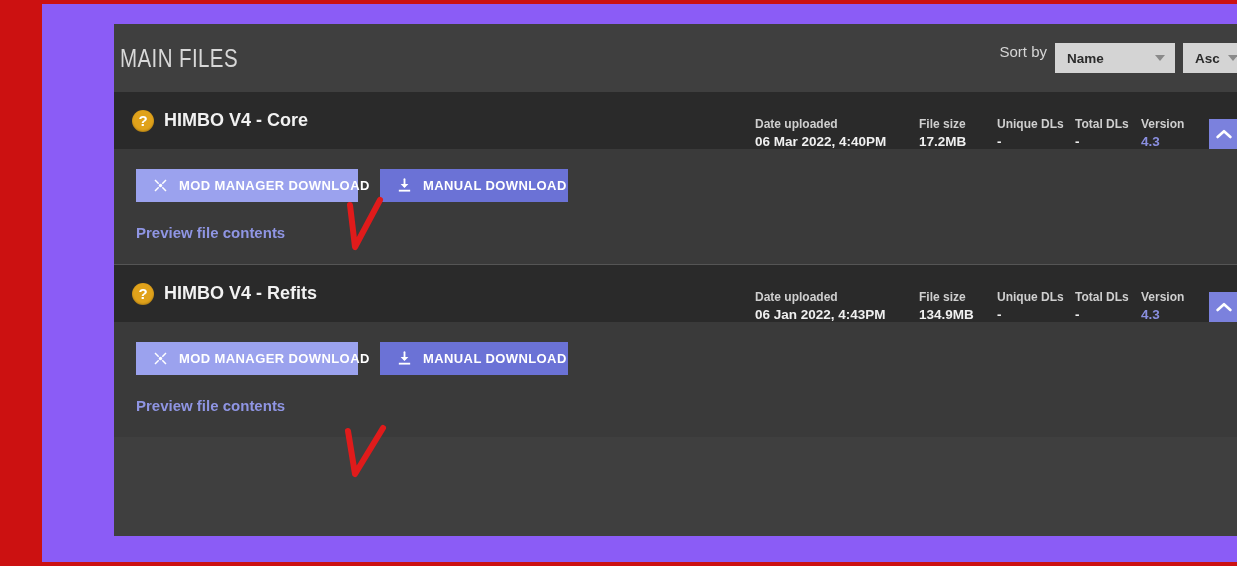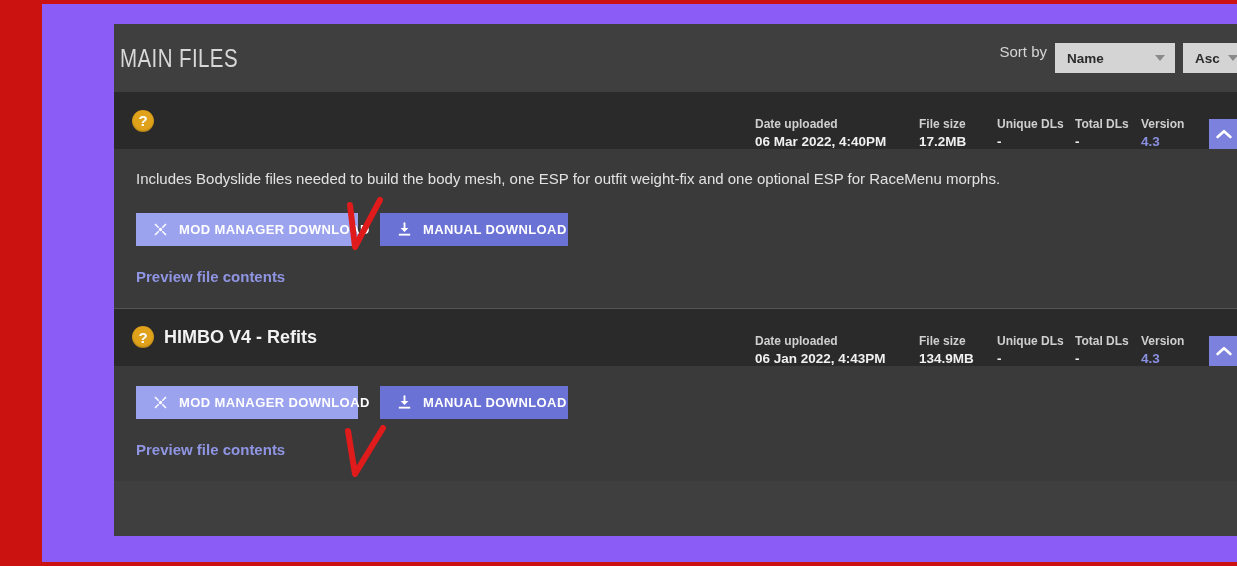--- a/index.html
+++ b/index.html
@@ -266,20 +266,21 @@
         </div>
       </div>
     </div>
 
     <div class="file-block">
 
       <div class="file-head">
         <div class="qmark">
             <span>?</span>
           </div>
+        <div class="file-title">HIMBO V4 - Core</div>
 
         <div class="meta-row">
           <div class="meta-col col-date">
             <div class="meta-label">Date uploaded</div>
             <div class="meta-value">06 Mar 2022, 4:40PM</div>
           </div>
           <div class="meta-col col-size">
             <div class="meta-label">File size</div>
             <div class="meta-value">17.2MB</div>
           </div>
@@ -298,21 +299,20 @@
 
           <div class="collapse-btn">
             <svg width="16" height="10" viewBox="0 0 16 10">
               <path d="M1.6 8 L8 2.2 L14.4 8" fill="none" stroke="#ffffff" stroke-width="2.6" stroke-linecap="round" stroke-linejoin="round"></path>
             </svg>
           </div>
         </div>
       </div>
 
       <div class="file-body">
-        <div class="file-desc">Includes Bodyslide files needed to build the body mesh, one ESP for outfit weight-fix and one optional ESP for RaceMenu morphs.</div>
 
         <div class="btn-row">
           <button class="dl-btn btn-mm hovered">
             <span class="bicon">
               <svg width="17" height="17" viewBox="0 0 24 24">
                 <path d="M5 3.5 L10.2 8.7 L8.7 10.2 L3.5 5 Z" fill="#ffffff"></path>
                 <path d="M19 3.5 L13.8 8.7 L15.3 10.2 L20.5 5 Z" fill="#ffffff"></path>
                 <path d="M5 20.5 L10.2 15.3 L8.7 13.8 L3.5 19 Z" fill="#ffffff"></path>
                 <path d="M19 20.5 L13.8 15.3 L15.3 13.8 L20.5 19 Z" fill="#ffffff"></path>
                 <circle cx="12" cy="12" r="2.4" fill="#ffffff"></circle>

